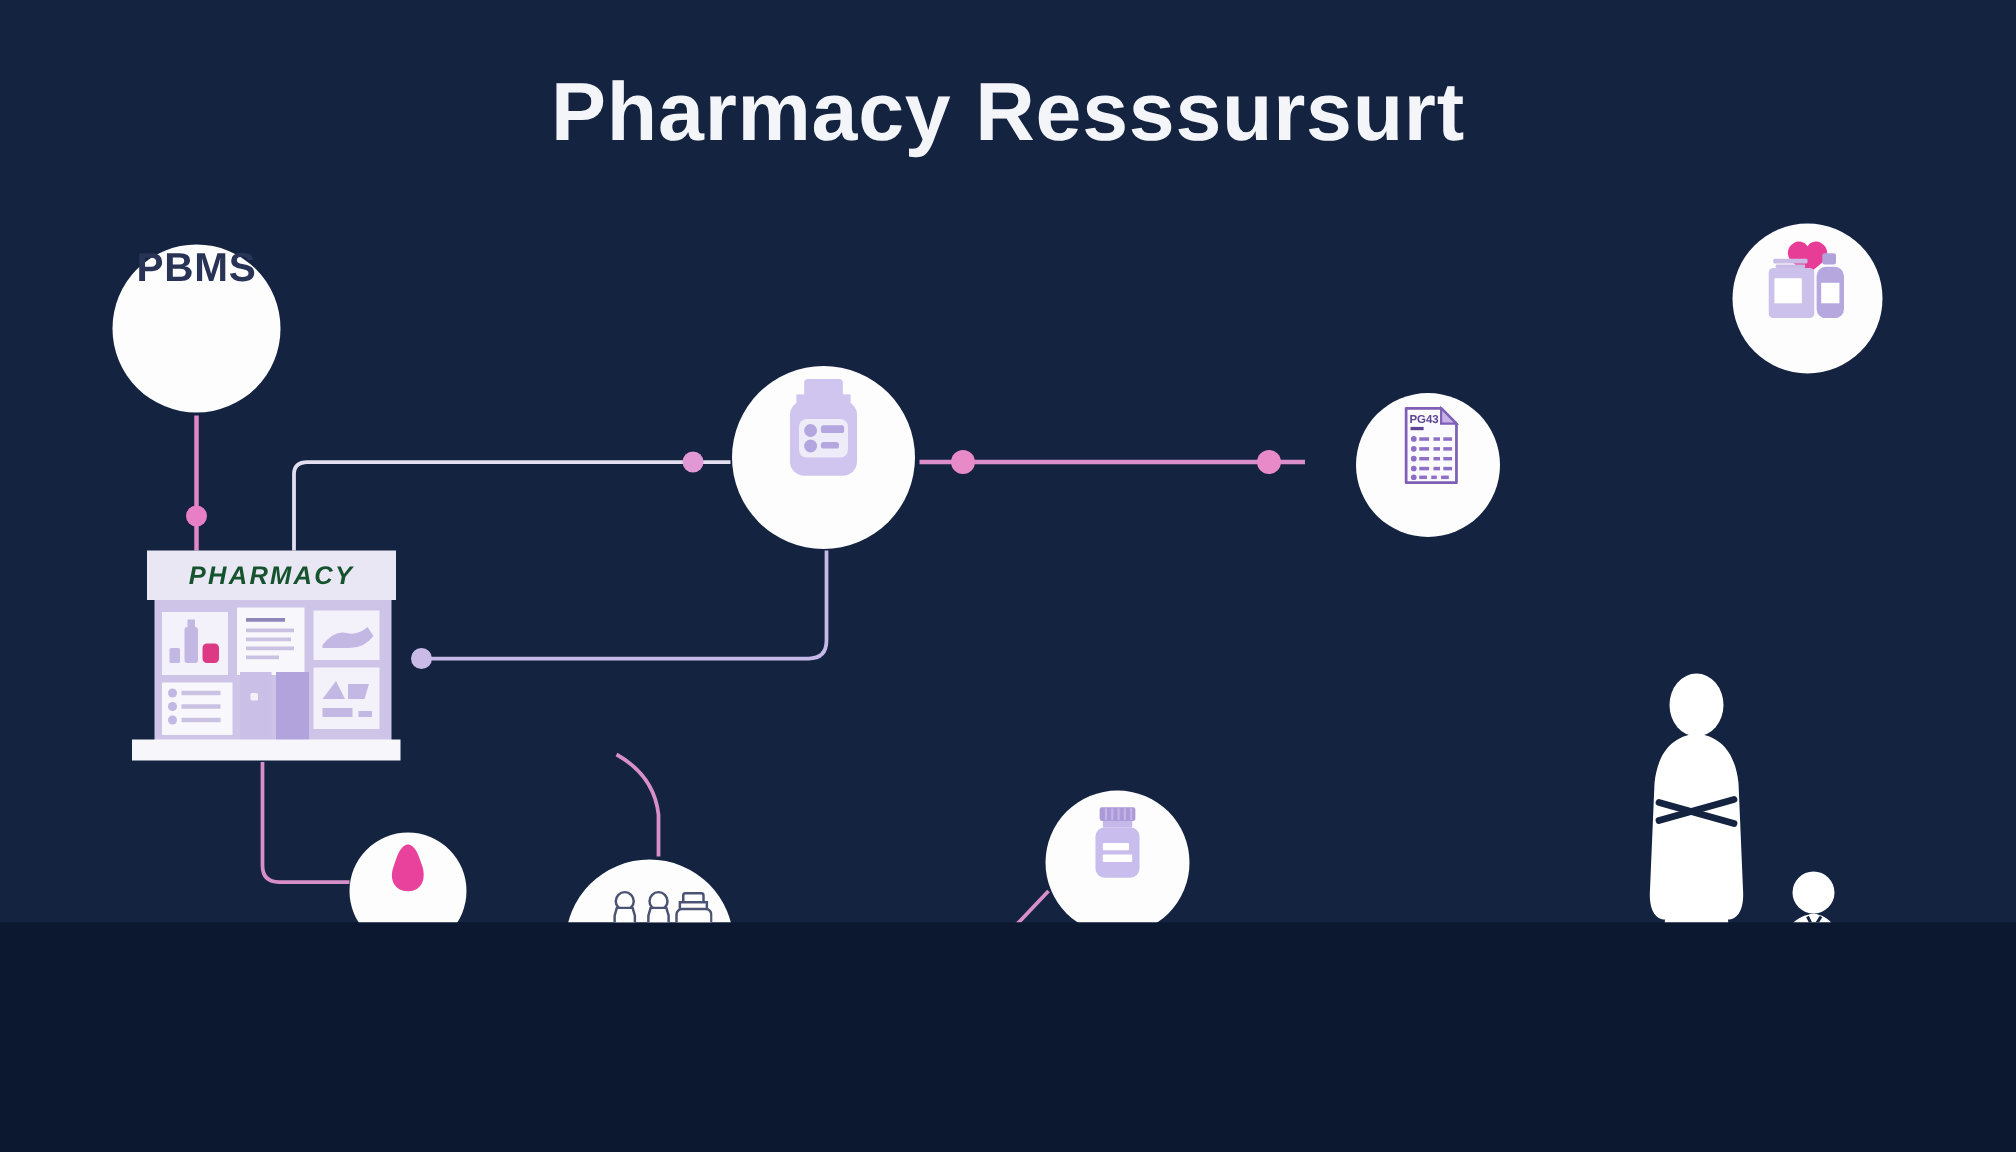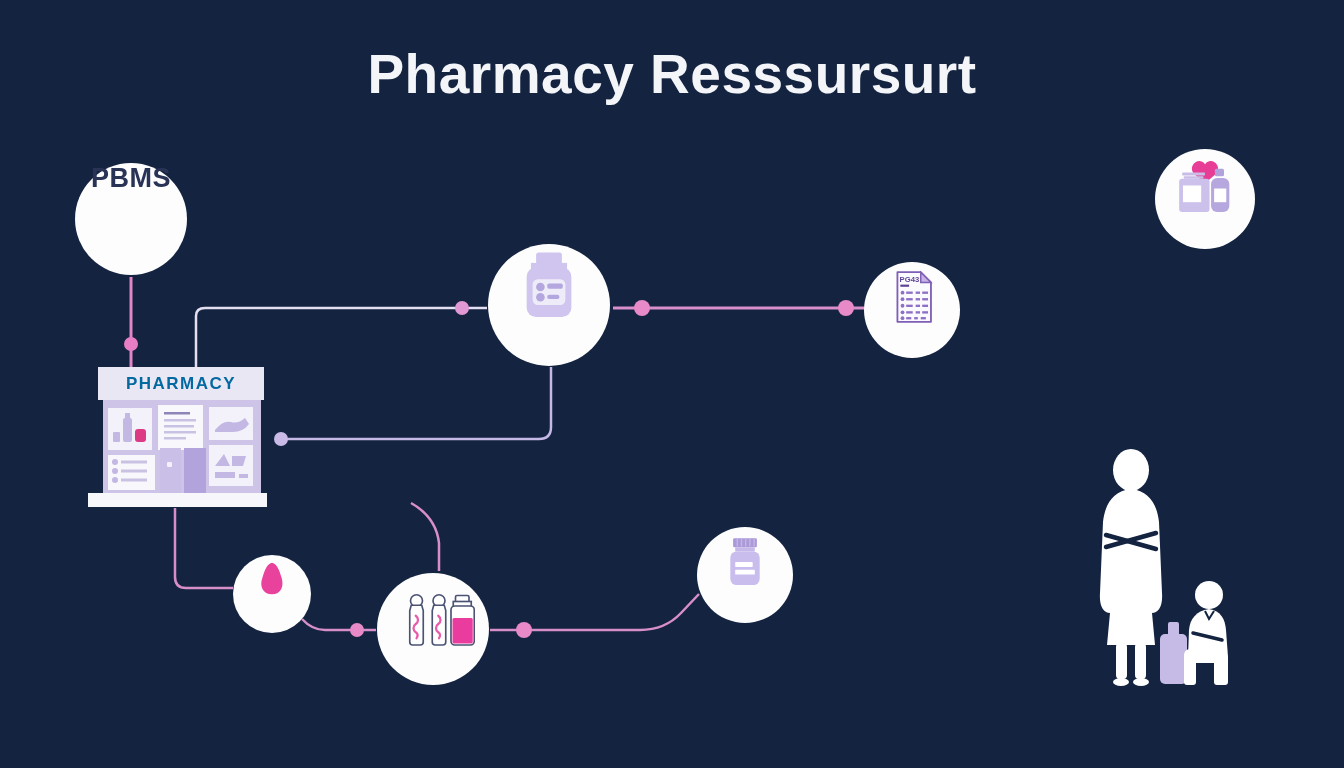--- a/index.html
+++ b/index.html
@@ -1,28 +1,28 @@
 <!DOCTYPE html>
 <html><head>
 <meta charset="utf-8">
 <style>
   html,body{margin:0;padding:0;background:#0c1830;}
-  .canvas{position:relative;width:1344px;height:768px;background:#132340;overflow:hidden;
+  .canvas{position:relative;width:1344px;height:615px;background:#132340;overflow:hidden;
           font-family:"Liberation Sans", sans-serif;}
   .title{position:absolute;top:42px;left:0;right:0;margin:0;text-align:center;
          font-size:55px;font-weight:bold;color:#f4f5f9;letter-spacing:.5px;}
   .connectors{position:absolute;left:0;top:0;}
   .circle{position:absolute;background:#fdfdfe;border-radius:50%;
           display:flex;align-items:flex-start;justify-content:center;}
   .pbms-label{color:#293356;font-size:27px;font-weight:bold;letter-spacing:.5px;}
   
   .pharmacy{position:absolute;left:88px;top:367px;width:179px;height:141px;}
   .ph-sign{position:absolute;left:10px;top:0;width:166px;height:33px;background:#eae7f5;
            display:flex;align-items:center;justify-content:center;}
-  .ph-sign span{color:#0369a1;font-size:17px;font-weight:bold;letter-spacing:1.5px;}
+  .ph-sign span{color:#14532d;font-size:17px;font-weight:bold;letter-spacing:1.5px;font-style:italic;}
   .ph-body{position:absolute;left:15px;top:33px;width:158px;height:94px;background:#cdc4e8;}
   .ph-base{position:absolute;left:0;top:126px;width:179px;height:14px;background:#f7f6fb;}
   .figures{position:absolute;left:1080px;top:443px;}
 </style>
 </head>
 <body>
 
 <div class="canvas">
 
   <h1 class="title">Pharmacy Resssursurt</h1>
@@ -100,21 +100,21 @@
       <rect x="29" y="22" width="42" height="8" fill="#cfc5ee"></rect>
       <rect x="24" y="27" width="52" height="58" rx="11" fill="#cfc5ee"></rect>
       <rect x="31" y="41" width="38" height="30" rx="6" fill="#efecf9"></rect>
       <circle cx="40" cy="50" r="5" fill="#b4a6de"></circle>
       <circle cx="40" cy="62" r="5" fill="#b4a6de"></circle>
       <rect x="48" y="46" width="18" height="6" rx="2" fill="#b4a6de"></rect>
       <rect x="48" y="59" width="14" height="5" rx="2" fill="#b4a6de"></rect>
     </svg>
   </div>
 
-  <div class="circle" style="left:864px;top:262px;width:96px;height:96px;">
+  <div class="circle" style="left:904px;top:262px;width:96px;height:96px;">
     <svg width="70" height="70" viewBox="0 0 96 96">
       <path d="M28,14 H60 L74,28 V82 H28 Z" fill="#fbfaff" stroke="#7e5fb5" stroke-width="2.5" stroke-linejoin="round"></path>
       <path d="M60,14 V28 H74 Z" fill="#c6b2e6" stroke="#7e5fb5" stroke-width="2"></path>
       <text x="31" y="27" font-size="10.5" font-weight="bold" fill="#5d4494" font-family="Liberation Sans, sans-serif">PG43</text>
       <rect x="32" y="31" width="12" height="3" fill="#5d4494"></rect>
       <g fill="#8e6fc6">
         <circle cx="35" cy="42" r="2.6"></circle>
           <rect x="40" y="40.5" width="9" height="3.2"></rect>
           <rect x="53" y="40.5" width="6" height="3.2"></rect>
           <rect x="62" y="40.5" width="8" height="3.2"></rect>

